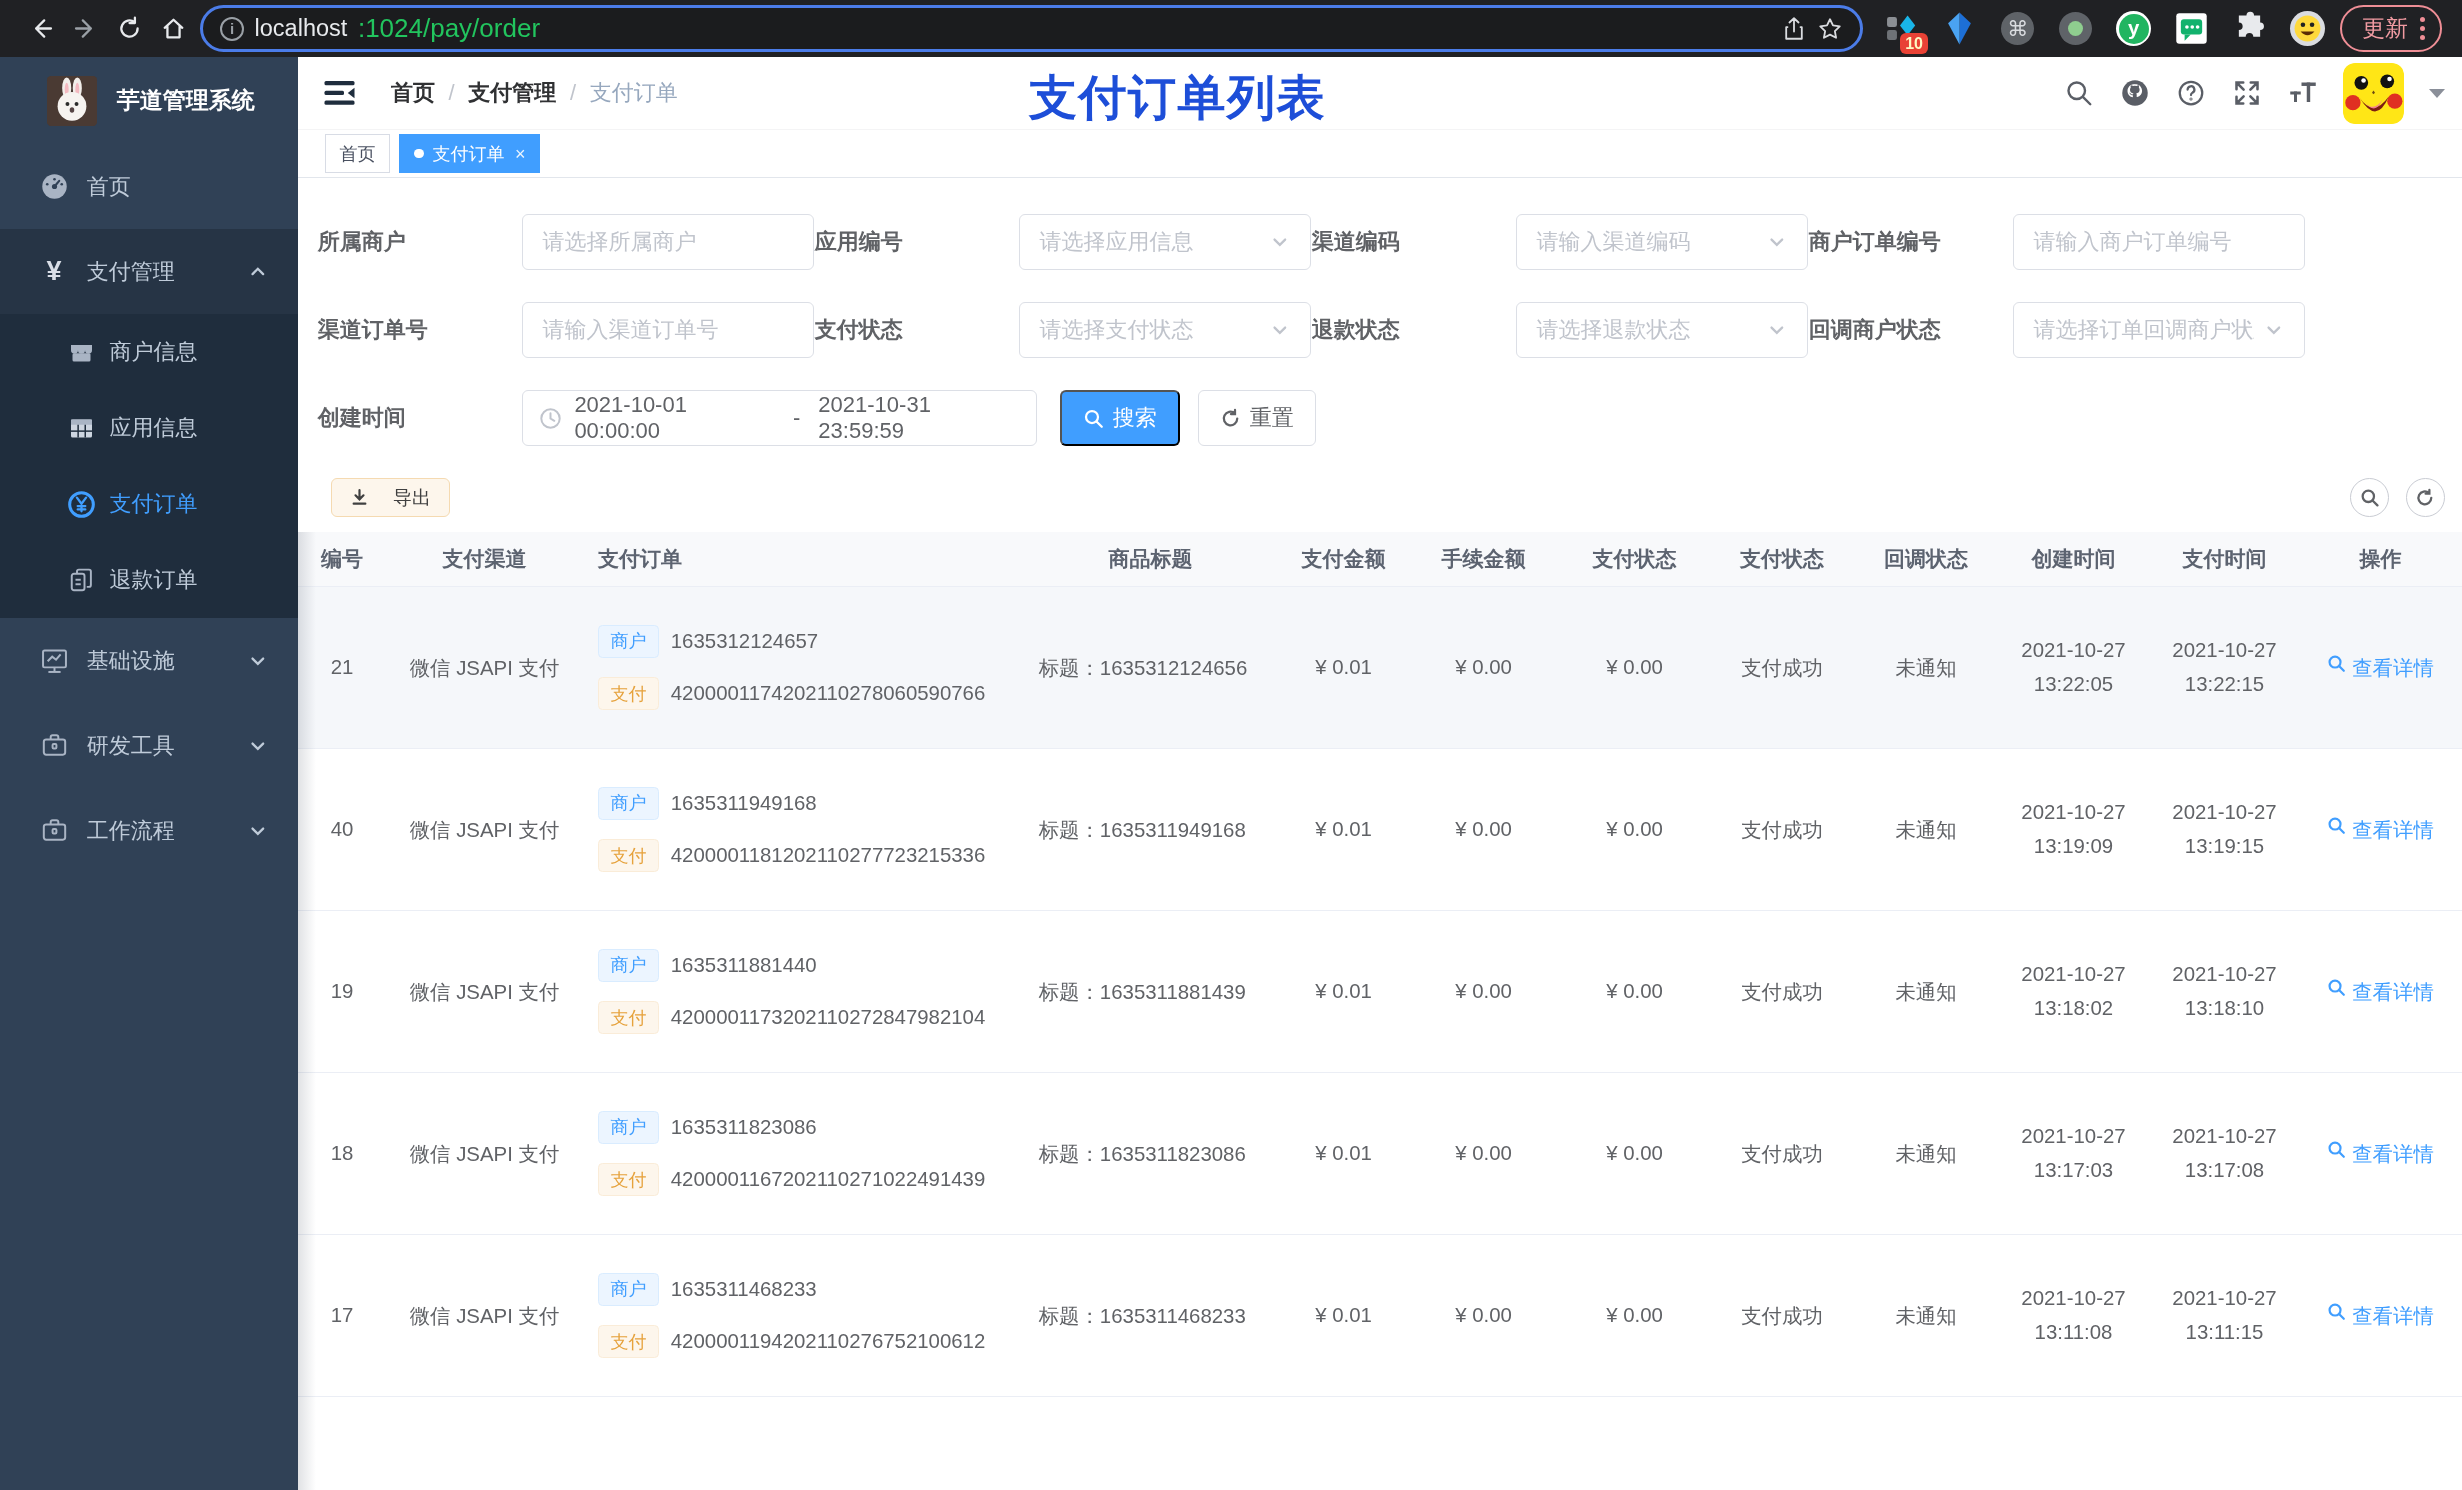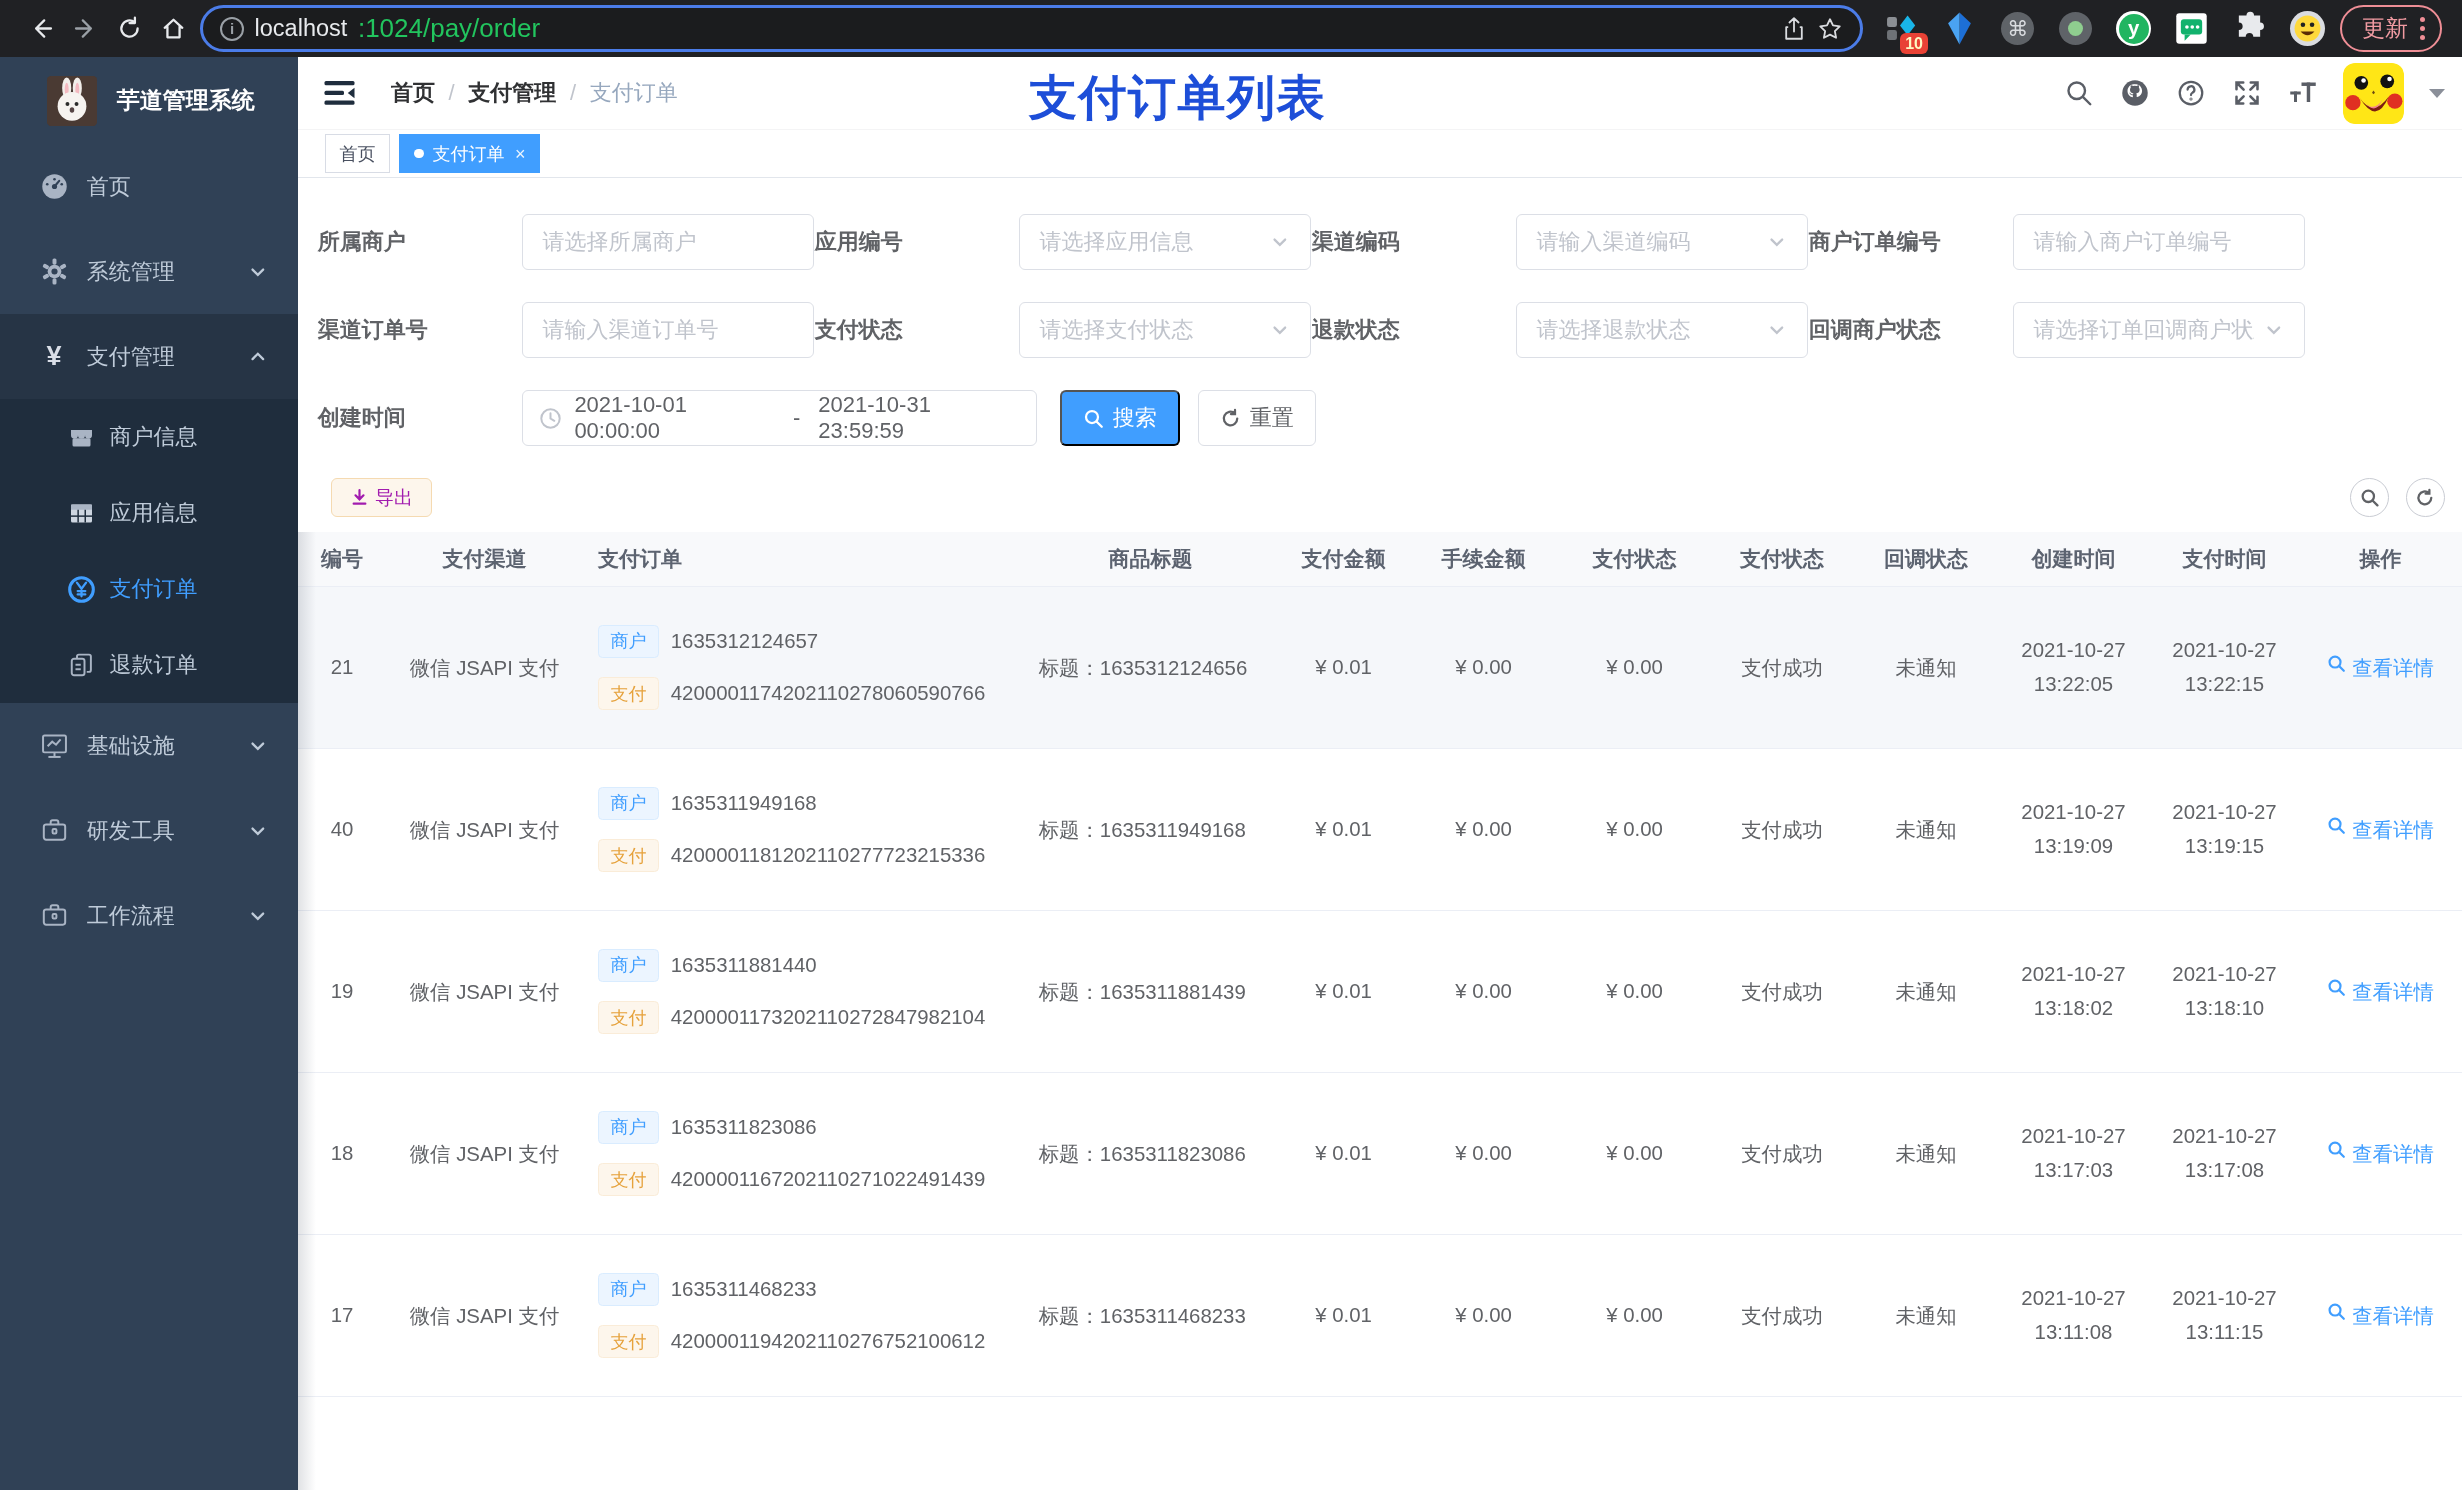--- a/index.html
+++ b/index.html
@@ -87,22 +87,22 @@
   .chev-sel { width:19.7px; height:19.7px; stroke:#c0c4cc; stroke-width:3; fill:none; stroke-linecap:round; flex:none; }
   .date-ctl { width:515px; height:56px; margin-left:30px; border:1.5px solid #dcdfe6; border-radius:6px;
     display:flex; align-items:center; padding:0 16.7px; gap:12px; font-size:22px; color:#606266; }
   .clock-ic { width:23px; height:23px; stroke:#c0c4cc; stroke-width:2.6; fill:none; stroke-linecap:round; flex:none;}
   .btn { height:56px; border-radius:6px; display:flex; align-items:center; justify-content:center; gap:9px; font-size:22px; padding:0 21px; flex:none;}
   .btn-primary { background:#409eff; color:#fff; margin-left:23px; }
   .btn-plain { background:#fff; color:#606266; border:1.5px solid #dcdfe6; margin-left:18px; }
   .btn svg { width:21px; height:21px; stroke:currentColor; stroke-width:3; fill:none; stroke-linecap:round; }
 
   .toolbar { margin-top:1.5px; display:flex; align-items:center; padding:0 17.4px 0 33px; }
-  .btn-export { height:39px; border-radius:6px; background:#fdf6ec; border:1.5px solid #f5dab1; color:#a21caf;
-    display:flex; align-items:center; gap:6px; font-size:19px; padding:0 18px; }
+  .btn-export { height:39px; border-radius:6px; background:#fdf6ec; border:1.5px solid #f5dab1; color:#404040;
+    display:flex; align-items:center; gap:24px; font-size:19px; padding:0 18px; }
   .btn-export svg { width:19px; height:19px; stroke:currentColor; stroke-width:3; fill:none; stroke-linecap:round; }
   .tool-right { margin-left:auto; display:flex; gap:16.7px; }
   .circ-btn { width:39px; height:39px; border-radius:50%; border:1.5px solid #c9ccd3; background:#fff;
     display:flex; align-items:center; justify-content:center; color:#606266; }
   .circ-btn svg { width:19.7px; height:19.7px; stroke:currentColor; stroke-width:3; fill:none; stroke-linecap:round; }
 
   
   .table { margin-top:15px; position:relative; }
   .table::before { content:""; position:absolute; left:0; top:0; bottom:0; width:18px; z-index:6; pointer-events:none;
     background:linear-gradient(to right, rgba(40,50,70,.14), rgba(40,50,70,0)); }
@@ -257,40 +257,20 @@
             <circle cx="19" cy="19" r="3.4" fill="#304156"></circle>
             <rect x="17.6" y="8" width="2.8" height="9" rx="1.4" fill="#304156" transform="rotate(40 19 19)"></rect>
             <circle cx="9.5" cy="16" r="1.7" fill="#304156"></circle>
             <circle cx="28.5" cy="16" r="1.7" fill="#304156"></circle>
             <circle cx="19" cy="9.5" r="1.7" fill="#304156"></circle>
           </svg>
       </span>
       <span>首页</span>
     </div>
 
-    <div class="mi">
-      <span class="ic">
-        <svg width="29" height="29" viewBox="0 0 38 38">
-            <g fill="#a9b4c4">
-              <circle cx="19" cy="19" r="9"></circle>
-              <rect x="16.4" y="2" width="5.2" height="8" rx="2"></rect>
-              <rect x="16.4" y="28" width="5.2" height="8" rx="2"></rect>
-              <rect x="16.4" y="2" width="5.2" height="8" rx="2" transform="rotate(60 19 19)"></rect>
-              <rect x="16.4" y="28" width="5.2" height="8" rx="2" transform="rotate(60 19 19)"></rect>
-              <rect x="16.4" y="2" width="5.2" height="8" rx="2" transform="rotate(120 19 19)"></rect>
-              <rect x="16.4" y="28" width="5.2" height="8" rx="2" transform="rotate(120 19 19)"></rect>
-            </g>
-            <circle cx="19" cy="19" r="4" fill="#304156"></circle>
-          </svg>
-      </span>
-      <span>系统管理</span>
-      <svg class="chev" viewBox="0 0 26 26">
-          <path d="M6 10 L13 17 L20 10"></path>
-        </svg>
-    </div>
 
     <div class="mi open-parent">
       <span class="ic">
           <span class="yen-glyph">¥</span>
         </span>
       <span>支付管理</span>
       <svg class="chev" viewBox="0 0 26 26">
           <path d="M6 16 L13 9 L20 16"></path>
         </svg>
     </div>

